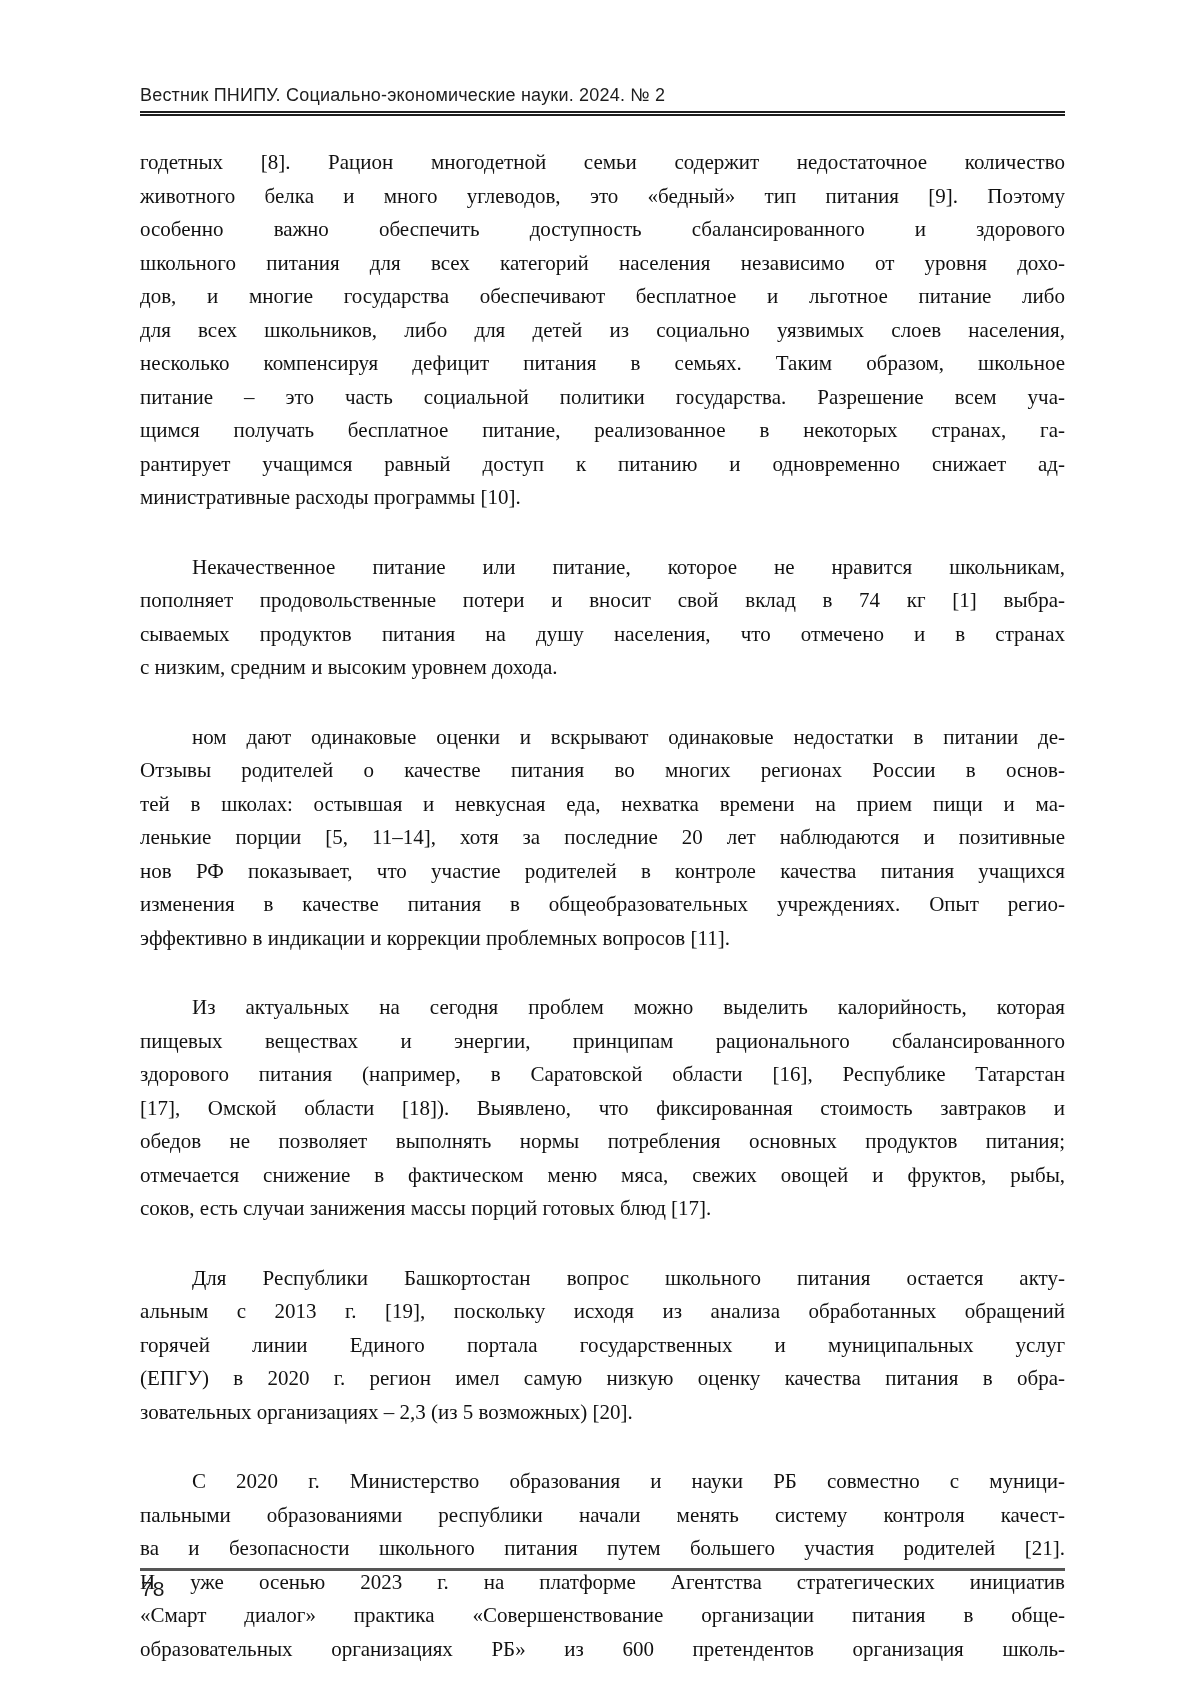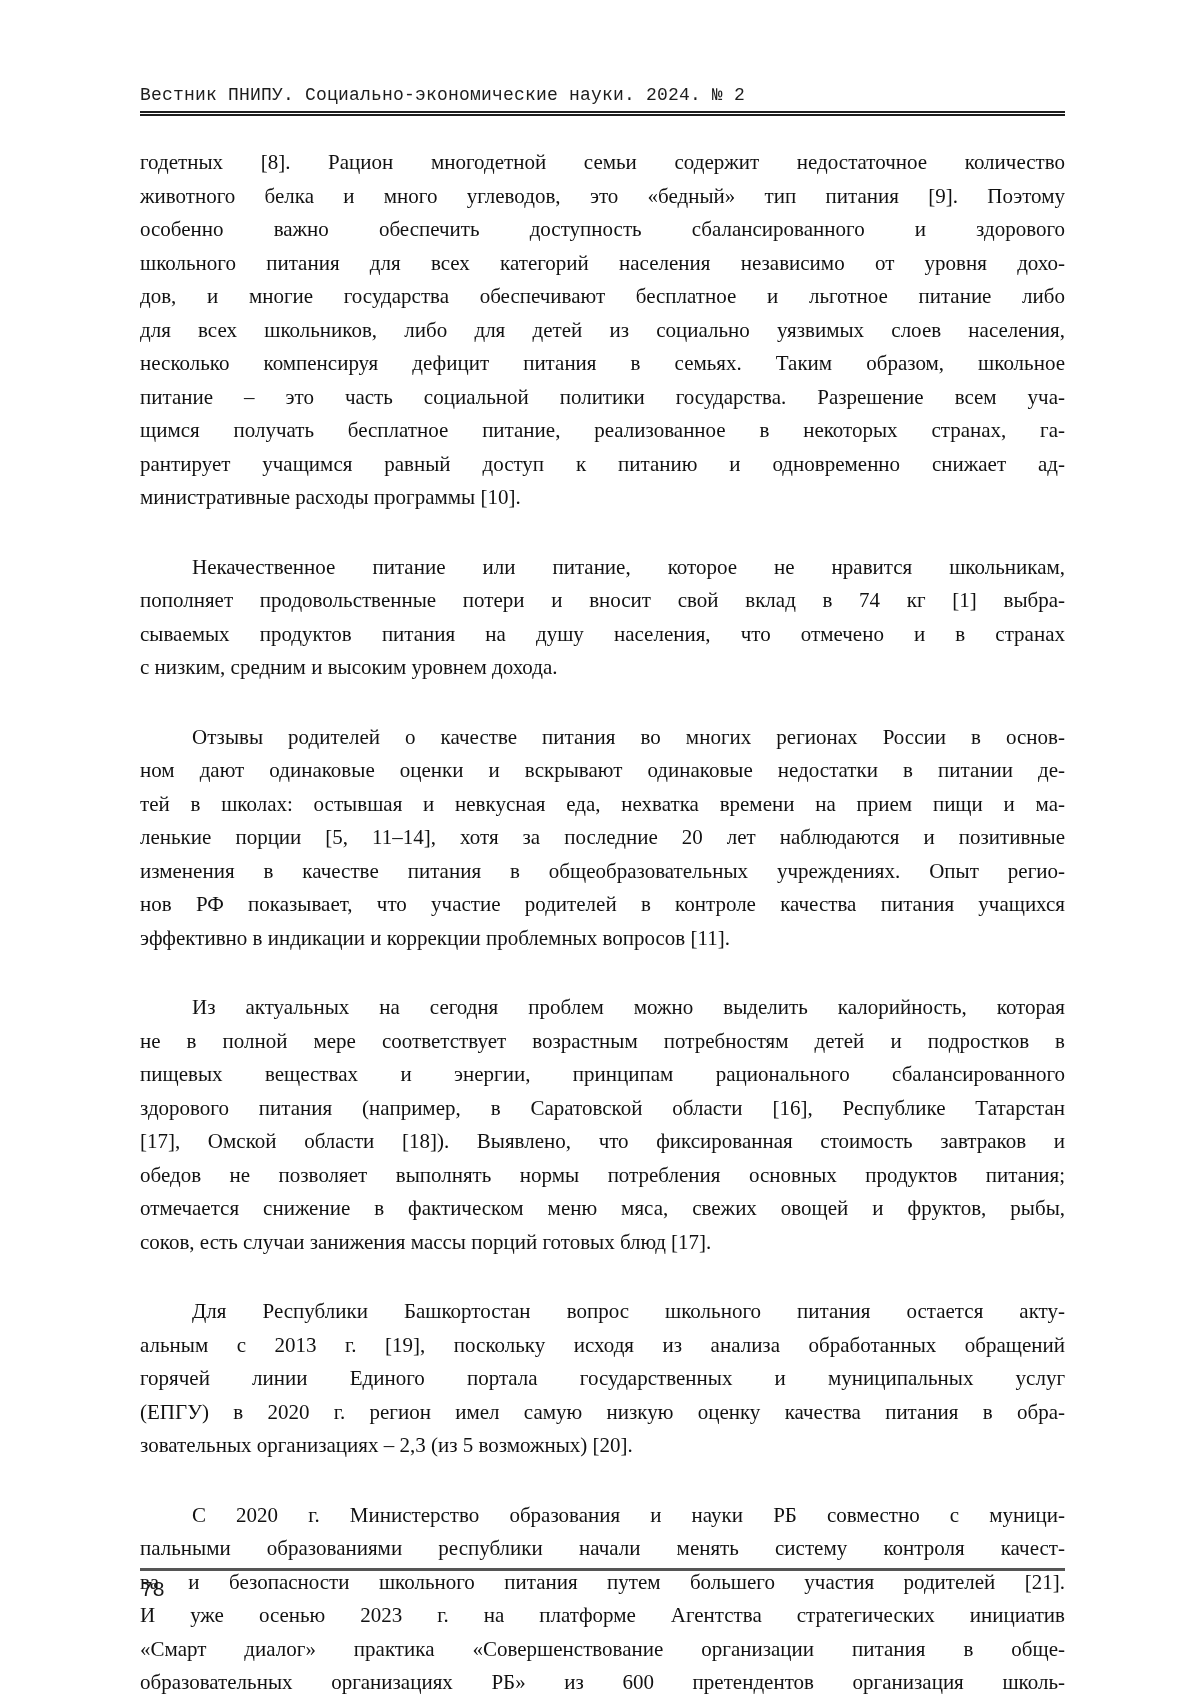--- a/index.html
+++ b/index.html
@@ -15,21 +15,21 @@
     overflow: hidden;
     color: #141414;
   }
   .running-header {
     position: absolute;
     left: 140px;
     top: 84px;
     width: 925px;
   }
   .running-header .journal-line {
-    font-family: Liberation Mono, monospace;
+    font-family: Liberation Sans, sans-serif;
     font-size: 18px;
     line-height: 22px;
     color: #1d1d1d;
     letter-spacing: 0.2px;
     white-space: nowrap;
   }
   .header-rule {
     margin-top: 5px;
     height: 0;
     border-top: 5px double #1d1d1d;
@@ -99,31 +99,30 @@
         <div class="line">рантирует учащимся равный доступ к питанию и одновременно снижает ад-</div>
         <div class="line lastline">министративные расходы программы [10].</div>
       </div>
       <div class="para indent">
         <div class="line">Некачественное питание или питание, которое не нравится школьникам,</div>
         <div class="line">пополняет продовольственные потери и вносит свой вклад в 74 кг [1] выбра-</div>
         <div class="line">сываемых продуктов питания на душу населения, что отмечено и в странах</div>
         <div class="line lastline">с низким, средним и высоким уровнем дохода.</div>
       </div>
       <div class="para indent">
+        <div class="line">ном дают одинаковые оценки и вскрывают одинаковые недостатки в питании де-</div>
         <div class="line">Отзывы родителей о качестве питания во многих регионах России в основ-</div>
-        <div class="line">ном дают одинаковые оценки и вскрывают одинаковые недостатки в питании де-</div>
         <div class="line">тей в школах: остывшая и невкусная еда, нехватка времени на прием пищи и ма-</div>
         <div class="line">ленькие порции [5, 11–14], хотя за последние 20 лет наблюдаются и позитивные</div>
+        <div class="line">нов РФ показывает, что участие родителей в контроле качества питания учащихся</div>
         <div class="line">изменения в качестве питания в общеобразовательных учреждениях. Опыт регио-</div>
-        <div class="line">нов РФ показывает, что участие родителей в контроле качества питания учащихся</div>
         <div class="line lastline">эффективно в индикации и коррекции проблемных вопросов [11].</div>
       </div>
       <div class="para indent">
         <div class="line">Из актуальных на сегодня проблем можно выделить калорийность, которая</div>
-        <div class="line">не в полной мере соответствует возрастным потребностям детей и подростков в</div>
         <div class="line">пищевых веществах и энергии, принципам рационального сбалансированного</div>
         <div class="line">здорового питания (например, в Саратовской области [16], Республике Татарстан</div>
         <div class="line">[17], Омской области [18]). Выявлено, что фиксированная стоимость завтраков и</div>
         <div class="line">обедов не позволяет выполнять нормы потребления основных продуктов питания;</div>
         <div class="line">отмечается снижение в фактическом меню мяса, свежих овощей и фруктов, рыбы,</div>
         <div class="line lastline">соков, есть случаи занижения массы порций готовых блюд [17].</div>
       </div>
       <div class="para indent">
         <div class="line">Для Республики Башкортостан вопрос школьного питания остается акту-</div>
         <div class="line">альным с 2013 г. [19], поскольку исходя из анализа обработанных обращений</div>

